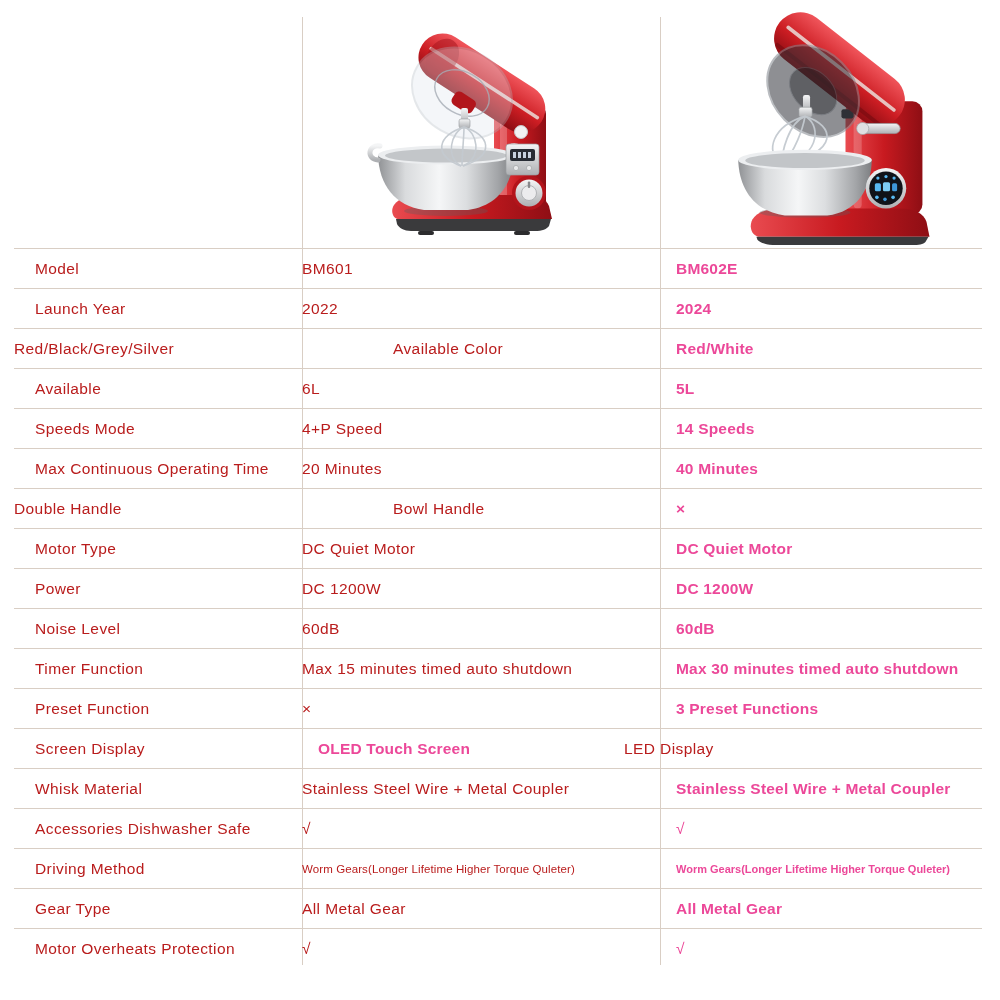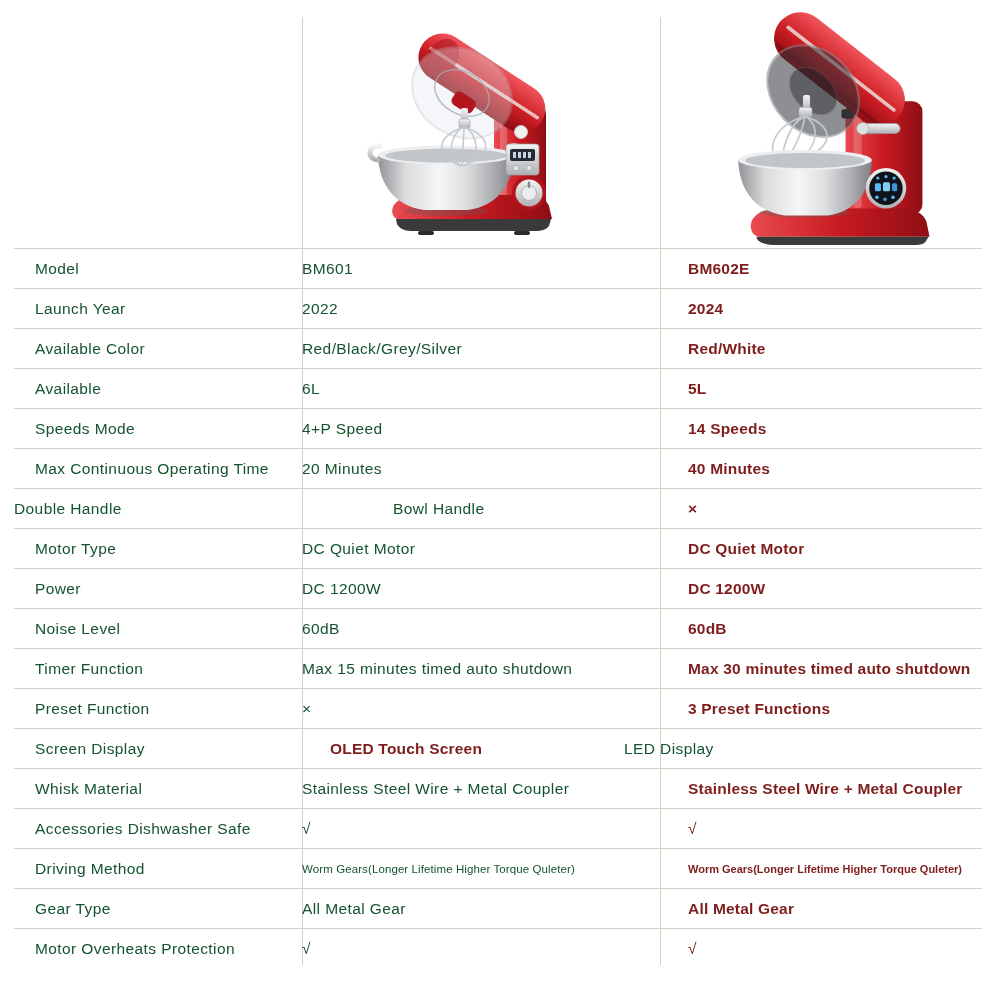--- a/index.html
+++ b/index.html
@@ -6,25 +6,25 @@
   .canvas{position:relative;width:1000px;height:1000px;background:#fff;overflow:hidden;
           font-family:"Liberation Sans",sans-serif;}
   .divider{position:absolute;top:17px;width:1px;height:948px;background:#d9cec4;}
   .divider-1{left:302px;}
   .divider-2{left:660px;}
   .product{position:absolute;margin:0;padding:0;}
   .product-1{left:365px;top:13px;}
   .product-2{left:722px;top:10px;}
   .spec-table{position:absolute;left:14px;top:248px;width:968px;}
   .row{display:flex;height:40px;border-top:1px solid #d9cec4;box-sizing:border-box;}
-  .cell{display:flex;align-items:center;box-sizing:border-box;color:#14532d;
+  .cell{display:flex;align-items:center;box-sizing:border-box;color:#b91c1c;
         font-size:15.5px;letter-spacing:.4px;white-space:nowrap;}
   .c1{width:288px;padding-left:21px;}
   .c2{width:358px;}
-  .c3{width:322px;padding-left:28px;font-weight:700;color:#7f1d1d;letter-spacing:.2px;}
+  .c3{width:322px;padding-left:16px;font-weight:700;color:#ec4899;letter-spacing:.2px;}
   .c2.small{font-size:11.5px;letter-spacing:.1px;}
   .c3.small{font-size:11px;letter-spacing:0;}
   .c3.sym{font-weight:400;}
 </style>
 </head>
 <body>
 
 <div class="canvas">
 
   <div class="divider divider-1"></div>
@@ -201,22 +201,22 @@
       <div class="cell c3">BM602E</div>
     </div>
 
     <div class="row">
       <div class="cell c1">Launch Year</div>
       <div class="cell c2">2022</div>
       <div class="cell c3">2024</div>
     </div>
 
     <div class="row">
+      <div class="cell c2">Red/Black/Grey/Silver</div>
       <div class="cell c1">Available Color</div>
-      <div class="cell c2">Red/Black/Grey/Silver</div>
       <div class="cell c3">Red/White</div>
     </div>
 
     <div class="row">
       <div class="cell c1">Available</div>
       <div class="cell c2">6L</div>
       <div class="cell c3">5L</div>
     </div>
 
     <div class="row">

